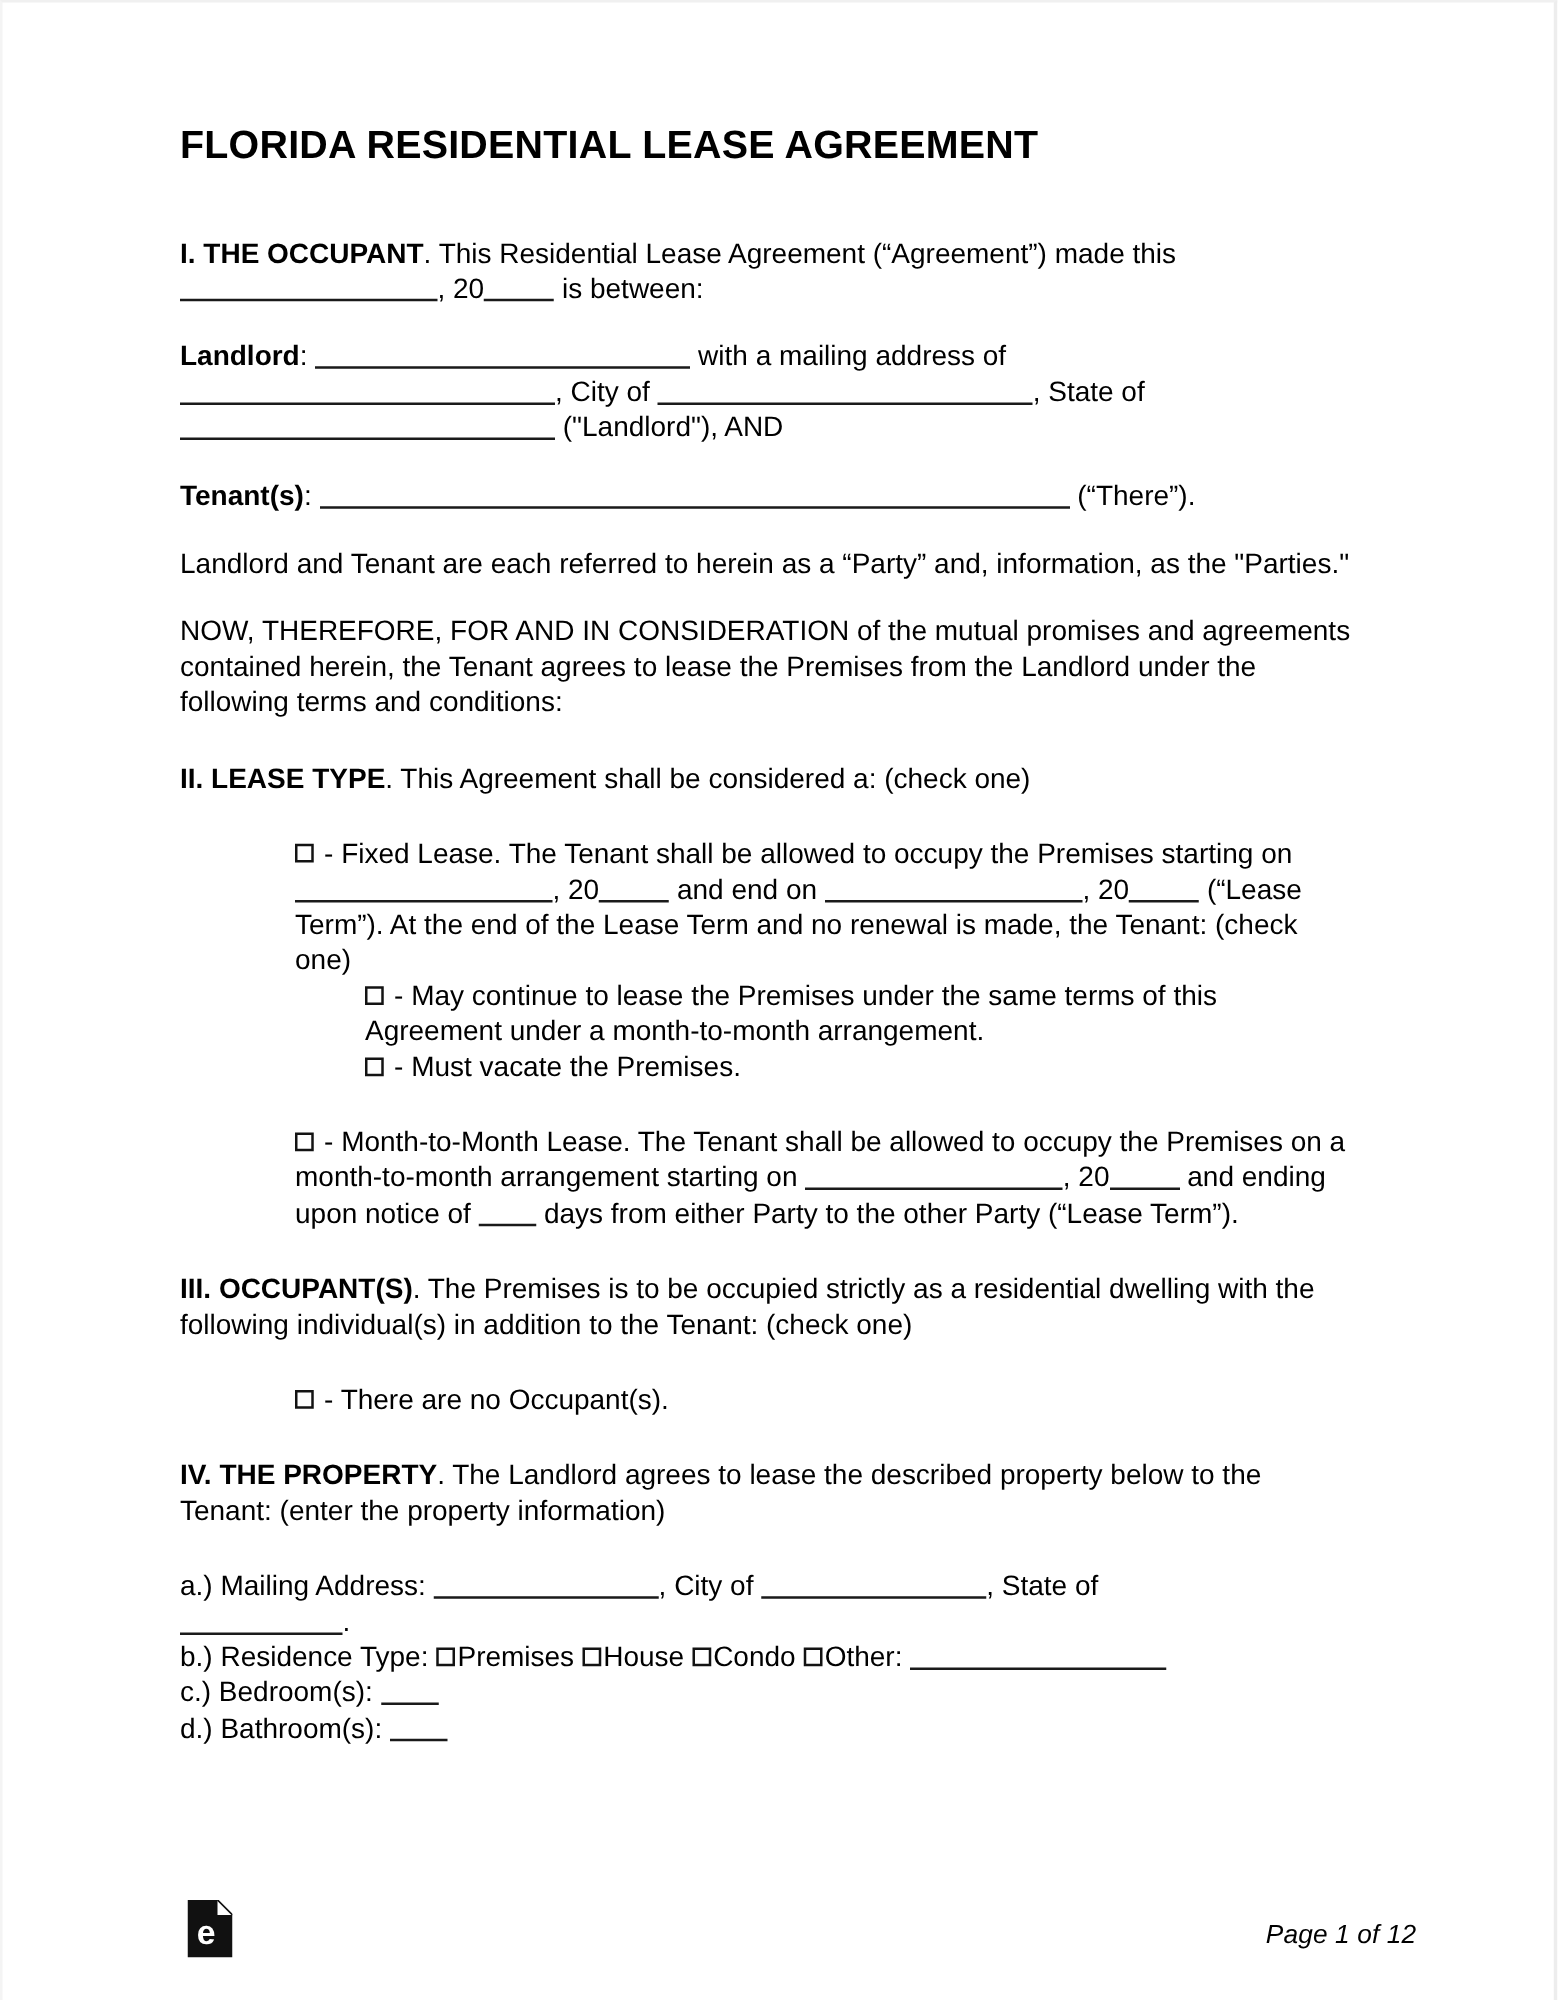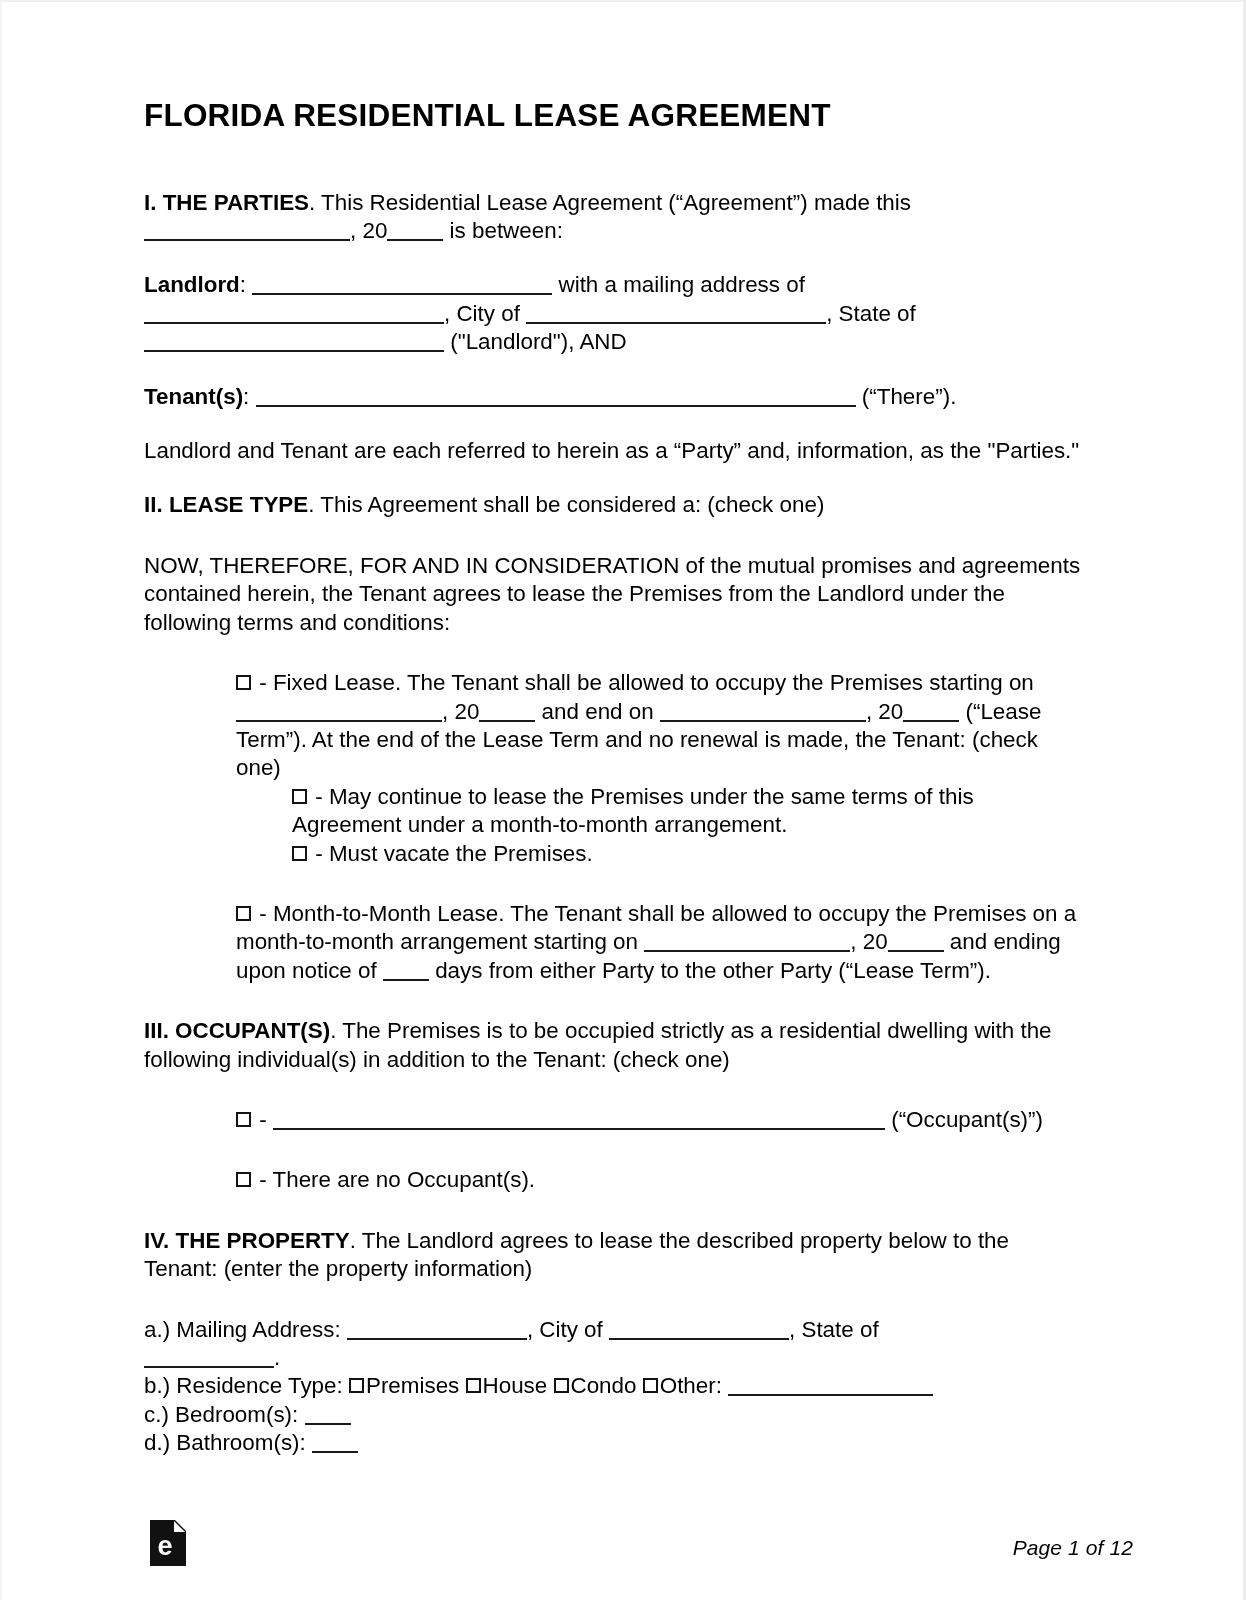--- a/index.html
+++ b/index.html
@@ -101,21 +101,21 @@
 </head>
 <body>
 
 <div class="page">
 
   <div class="doc-body">
 
     <h1 class="doc-title">FLORIDA RESIDENTIAL LEASE AGREEMENT</h1>
 
     <p class="para">
-      <b>I. THE PARTIES</b><span>. This Residential Lease Agreement (“Agreement”) made this</span>
+      <b>I. THE OCCUPANT</b><span>. This Residential Lease Agreement (“Agreement”) made this</span>
       <br>
       <span class="ln ln-l"></span><span>, 20</span><span class="ln ln-xs"></span>
       <span>is between:</span>
     </p>
 
     <p class="para">
       <b>Landlord</b><span>:</span>
       <span class="ln ln-xl"></span>
       <span>with a mailing address of</span>
       <br>
@@ -128,25 +128,25 @@
 
     <p class="para">
       <b>Tenant(s)</b><span>:</span>
       <span class="ln ln-ten"></span>
       <span>(“There”).</span>
     </p>
 
     <p class="para">Landlord and Tenant are each referred to herein as a “Party” and, information, as the "Parties."</p>
 
     <p class="para gap-lg">
+      <span>NOW, THEREFORE, FOR AND IN CONSIDERATION</span><span> of the mutual promises and agreements contained herein, the Tenant agrees to lease the Premises from the Landlord under the following terms and conditions:</span>
+    </p>
+
+    <p class="para gap-lg">
       <b>II. LEASE TYPE</b><span>. This Agreement shall be considered a: (check one)</span>
-    </p>
-
-    <p class="para gap-lg">
-      <span>NOW, THEREFORE, FOR AND IN CONSIDERATION</span><span> of the mutual promises and agreements contained herein, the Tenant agrees to lease the Premises from the Landlord under the following terms and conditions:</span>
     </p>
 
     <p class="para indent1 tight">
       <span class="chk"></span>
       <span>- Fixed Lease. The Tenant shall be allowed to occupy the Premises starting on</span>
       <br>
       <span class="ln ln-l"></span><span>, 20</span><span class="ln ln-xs"></span>
       <span>and end on</span>
       <span class="ln ln-l"></span><span>, 20</span><span class="ln ln-xs"></span>
       <span>(“Lease Term”). At the end of the Lease Term and no renewal is made, the Tenant: (check one)</span>
@@ -168,26 +168,20 @@
       <span class="ln ln-l"></span><span>, 20</span><span class="ln ln-xs"></span>
       <span>and ending upon notice of</span>
       <span class="ln ln-xxs"></span>
       <span>days from either Party to the other Party (“Lease Term”).</span>
     </p>
 
     <p class="para gap-lg">
       <b>III. OCCUPANT(S)</b><span>. The Premises is to be occupied strictly as a residential dwelling with the following individual(s) in addition to the Tenant: (check one)</span>
     </p>
 
-    <p class="para indent1 gap-lg">
-      <span class="chk"></span>
-      <span>-</span>
-      <span class="ln ln-occ"></span>
-      <span>(“Occupant(s)”)</span>
-    </p>
 
     <p class="para indent1 gap-lg">
       <span class="chk"></span>
       <span>- There are no Occupant(s).</span>
     </p>
 
     <p class="para gap-lg">
       <b>IV. THE PROPERTY</b><span>. The Landlord agrees to lease the described property below to the Tenant: (enter the property information)</span>
     </p>
 

